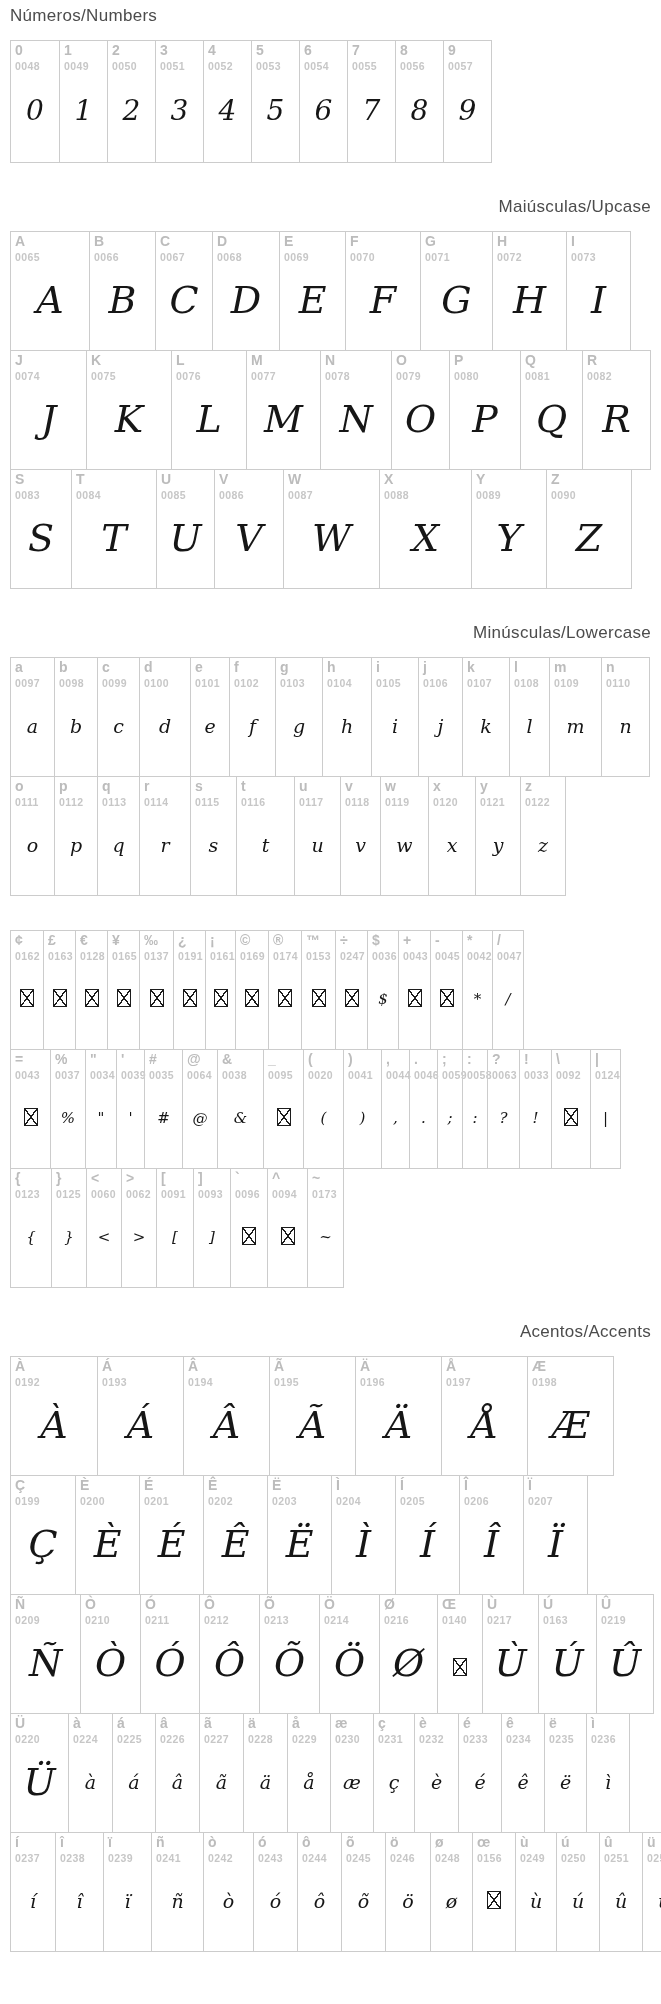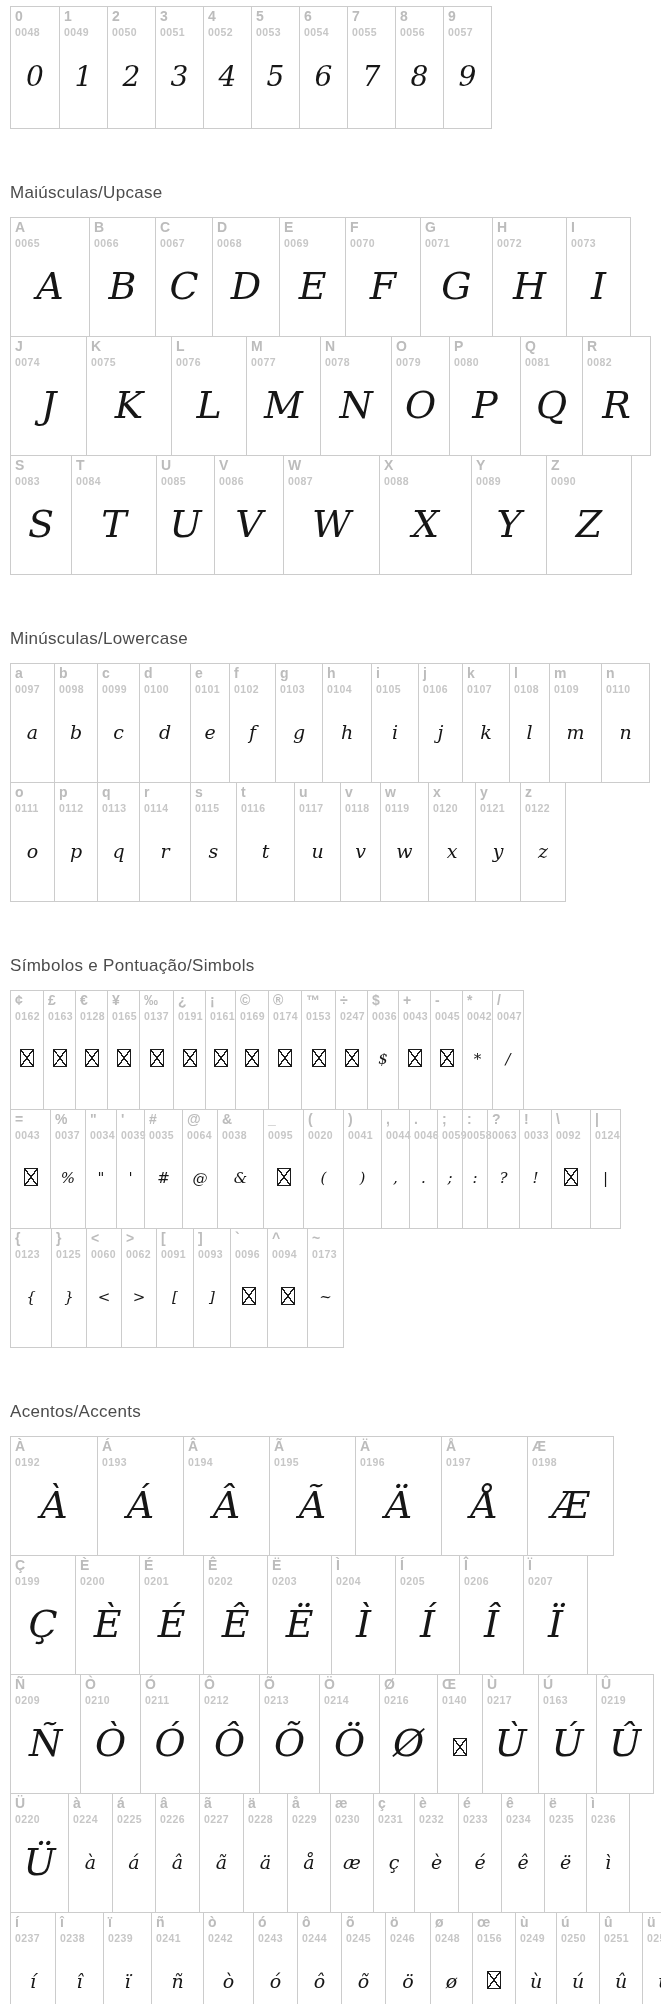--- a/index.html
+++ b/index.html
@@ -1,19 +1,19 @@
 <!DOCTYPE html>
 <html><head>
 <meta charset="utf-8">
 <style>
   html,body{margin:0;padding:0;background:#fff;}
   body{width:661px;font-family:"Liberation Sans",sans-serif;}
   .page{padding:6px 10px 10px 10px;}
   section{margin:0;}
-  section + section{margin-top:54px;}
+  section + section{margin-top:34px;text-align:right;}
   h2.sec-title{
     font-family:"Liberation Sans",sans-serif;
     font-weight:400;font-size:17px;color:#4c4c4c;
     margin:0 0 14px 0;letter-spacing:.3px;
   }
   .char-row{display:flex;width:max-content;border:1px solid #ccc;background:#fff;}
   .char-row + .char-row{margin-top:-1px;}
   .cell{
     position:relative;height:118px;box-sizing:border-box;
     display:flex;align-items:center;justify-content:center;overflow:visible;
@@ -44,20 +44,21 @@
       linear-gradient(to top right,transparent calc(50% - .7px),#1c1c1c calc(50% - .7px),#1c1c1c calc(50% + .7px),transparent calc(50% + .7px)),
       linear-gradient(to bottom right,transparent calc(50% - .7px),#1c1c1c calc(50% - .7px),#1c1c1c calc(50% + .7px),transparent calc(50% + .7px));
   }
 </style>
 </head>
 <body>
 
 <div class="page">
 
   <section>
+    <h2 class="sec-title">Números/Numbers</h2>
     <div>
         <div class="char-row digit">
           <div class="cell" style="width: 48px;">
             <span class="lab">0</span>
             <span class="code">0048</span>
             <span class="glyph">0</span>
           </div>
           <div class="cell" style="width: 48px;">
             <span class="lab">1</span>
             <span class="code">0049</span>
@@ -383,21 +384,20 @@
           <div class="cell" style="width: 45px;">
             <span class="lab">z</span>
             <span class="code">0122</span>
             <span class="glyph">z</span>
           </div>
         </div>
       </div>
   </section>
 
   <section>
-    <h2 class="sec-title">Símbolos e Pontuação/Simbols</h2>
     <div>
         <div class="char-row symbol">
           <div class="cell" style="width: 32px;">
             <span class="lab">¢</span>
             <span class="code">0162</span>
             <span class="glyph"><span class="missing"></span></span>
           </div>
           <div class="cell" style="width: 32px;">
             <span class="lab">£</span>
             <span class="code">0163</span>

